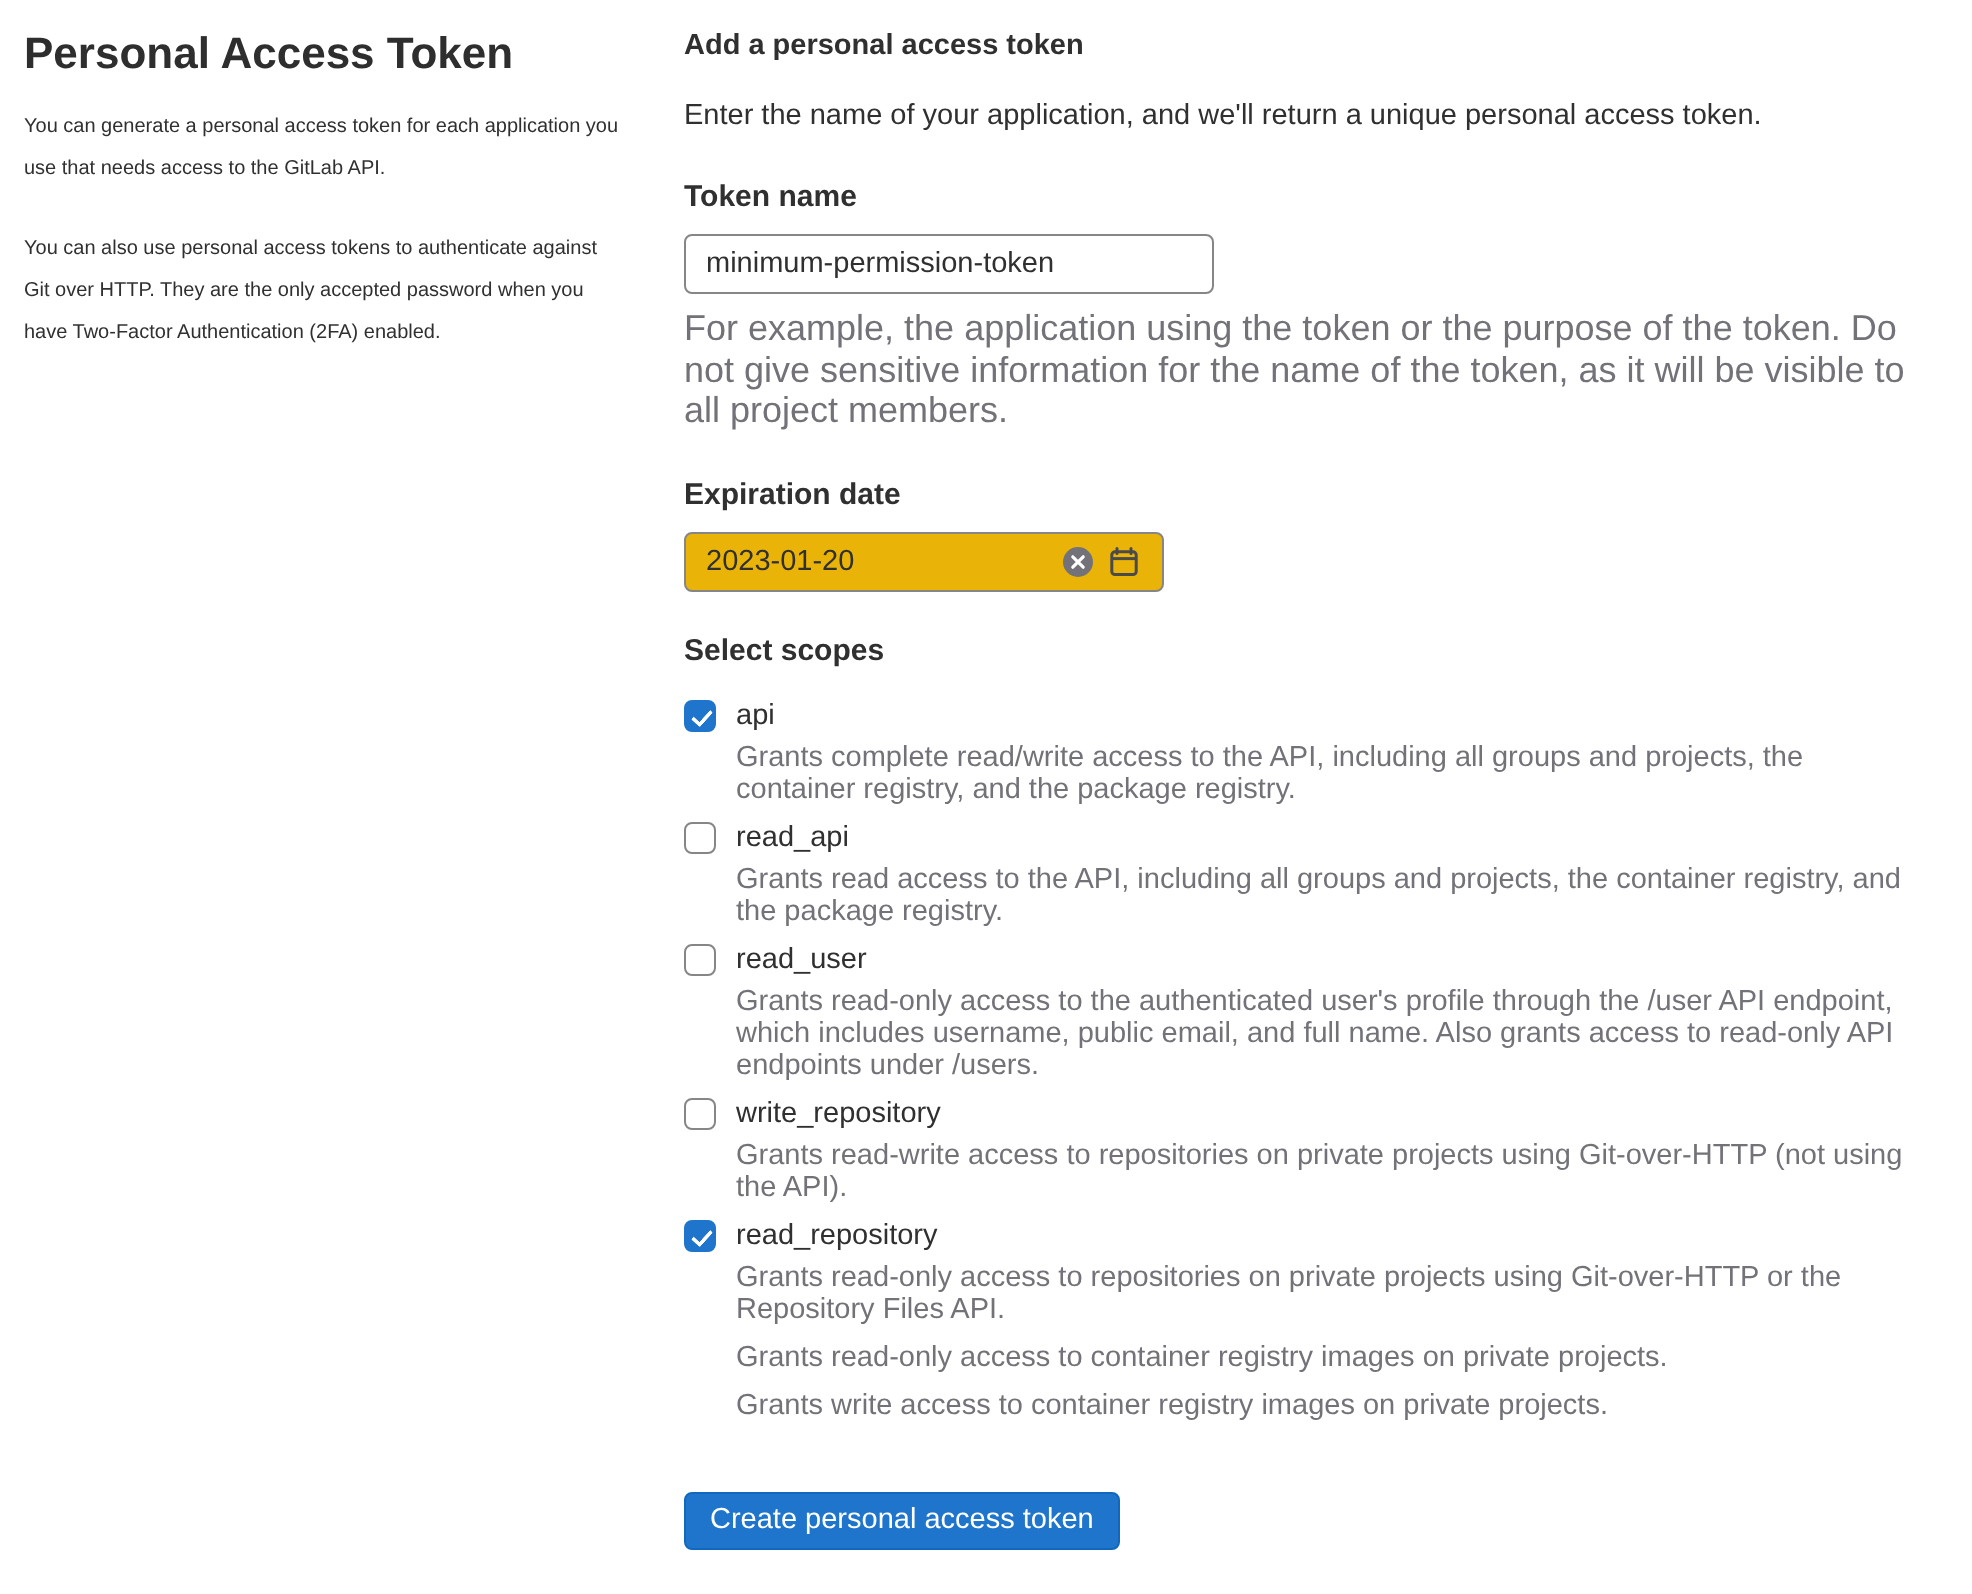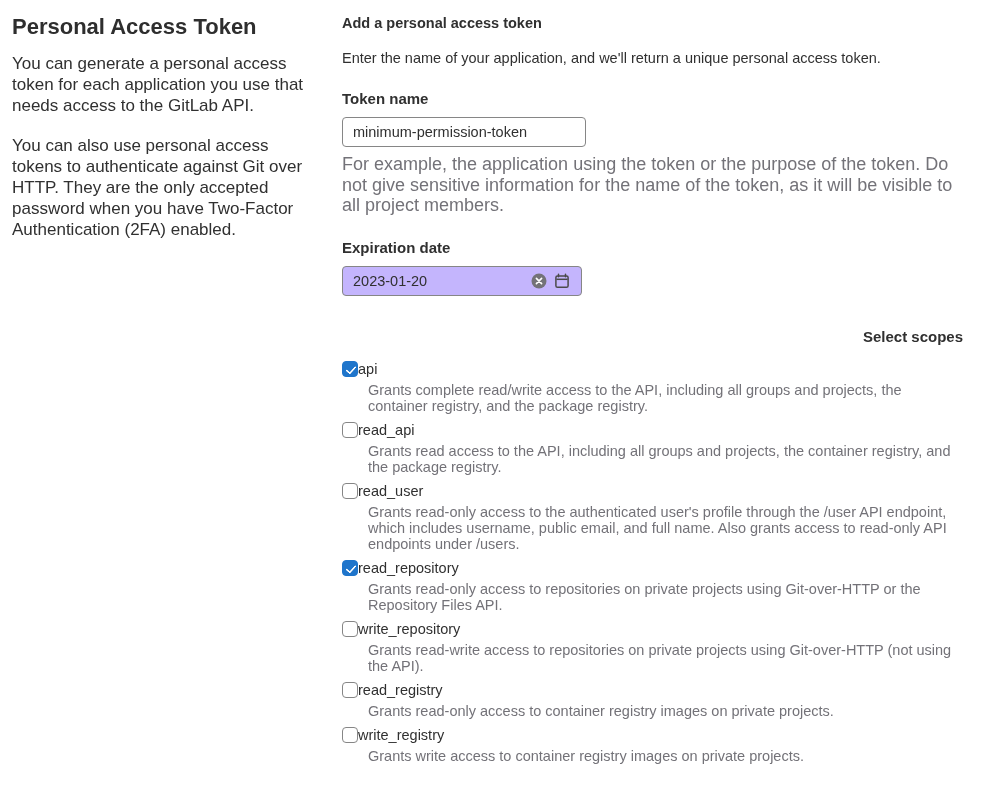--- a/index.html
+++ b/index.html
@@ -17,21 +17,21 @@
   
   .left-col { width: 301px; flex-shrink: 0; }
   .page-title {
     font-size: 22px;
     font-weight: 700;
     color: #2e2e2e;
     margin: 2px 0 13px 0;
     line-height: 26px;
   }
   .intro-p {
-    font-size: 17px;
+    font-size: 10px;
     line-height: 21px;
     margin: 0 0 19px 0;
     color: #303030;
   }
 
   
   .right-col { margin-left: 29px; flex: 1; max-width: 621px; }
   .form-heading {
     font-size: 14.5px;
     font-weight: 700;
@@ -42,21 +42,21 @@
   .field-label {
     display: block;
     font-size: 15px;
     font-weight: 700;
     margin: 23px 0 0 0;
     line-height: 17px;
   }
   .text-input {
     display: block;
     margin-top: 10px;
-    width: 244px;
+    width: 265px;
     height: 30px;
     border: 1px solid #868686;
     border-radius: 4px;
     padding: 0 10px;
     font-size: 14.5px;
     font-family: inherit;
     color: #303030;
     background: #fff;
   }
   .help-text {
@@ -67,21 +67,21 @@
   }
   .date-field {
     margin-top: 10px;
     width: 240px;
     height: 30px;
     border: 1px solid #868686;
     border-radius: 4px;
     display: flex;
     align-items: center;
     padding-right: 11px;
-    background: #c4b5fd;
+    background: #eab308;
   }
   .date-input {
     flex: 1;
     min-width: 0;
     border: none;
     outline: none;
     background: transparent;
     padding: 0 10px;
     font-size: 14.5px;
     font-family: inherit;
@@ -90,21 +90,21 @@
   .icon-btn {
     display: flex;
     align-items: center;
     justify-content: center;
     width: 17px;
     height: 17px;
     margin-left: 6px;
     cursor: pointer;
     flex-shrink: 0;
   }
-  .scopes-label { margin-top: 32px; text-align: right; }
+  .scopes-label { margin-top: 21px; }
   .scopes-help { margin-top: 5px; line-height: 17px; }
   .learn-more { color: #1f75cb; text-decoration: none; cursor: pointer; }
 
   .scopes-list { margin-top: 16px; }
   .scope-row { margin-bottom: 8px; }
   .scope-head { display: flex; align-items: center; height: 17px; }
   .checkbox {
     width: 16px;
     height: 16px;
     border: 1px solid #868686;
@@ -121,20 +121,21 @@
     left: 4.5px;
     top: 1.5px;
     width: 4px;
     height: 8px;
     border-right: 2px solid #fff;
     border-bottom: 2px solid #fff;
     border-radius: 1px;
     transform: rotate(42deg);
   }
   .scope-label {
+    margin-left: 10px;
     font-size: 14.5px;
     line-height: 16px;
     color: #303030;
     cursor: pointer;
     text-align: right;
   }
   .scope-desc {
     margin: 4px 0 0 26px;
     color: #737278;
     font-size: 14.5px;
@@ -212,46 +213,38 @@
   <div class="scope-row">
     <div class="scope-head">
       <span class="checkbox"></span>
       <span class="scope-label">read_user</span>
     </div>
     <div class="scope-desc">Grants read-only access to the authenticated user's profile through the /user API endpoint, which includes username, public email, and full name. Also grants access to read-only API endpoints under /users.</div>
   </div>
 
   <div class="scope-row">
     <div class="scope-head">
+      <span class="checkbox"></span>
+      <span class="scope-label">write_repository</span>
+    </div>
+    <div class="scope-desc">Grants read-write access to repositories on private projects using Git-over-HTTP (not using the API).</div>
+  </div>
+
+  <div class="scope-row">
+    <div class="scope-head">
       <span class="checkbox checked"></span>
       <span class="scope-label">read_repository</span>
     </div>
     <div class="scope-desc">Grants read-only access to repositories on private projects using Git-over-HTTP or the Repository Files API.</div>
   </div>
 
   <div class="scope-row">
-    <div class="scope-head">
-      <span class="checkbox"></span>
-      <span class="scope-label">write_repository</span>
-    </div>
-    <div class="scope-desc">Grants read-write access to repositories on private projects using Git-over-HTTP (not using the API).</div>
-  </div>
-
-  <div class="scope-row">
-    <div class="scope-head">
-      <span class="checkbox"></span>
-      <span class="scope-label">read_registry</span>
-    </div>
     <div class="scope-desc">Grants read-only access to container registry images on private projects.</div>
   </div>
 
   <div class="scope-row">
-    <div class="scope-head">
-      <span class="checkbox"></span>
-      <span class="scope-label">write_registry</span>
-    </div>
     <div class="scope-desc">Grants write access to container registry images on private projects.</div>
   </div>
 </div>
 
     <button class="submit-btn">Create personal access token</button>
   </main>
 </div>
 
 </body></html>

